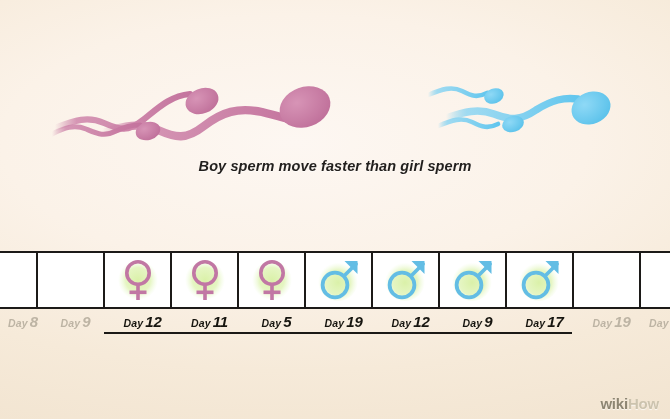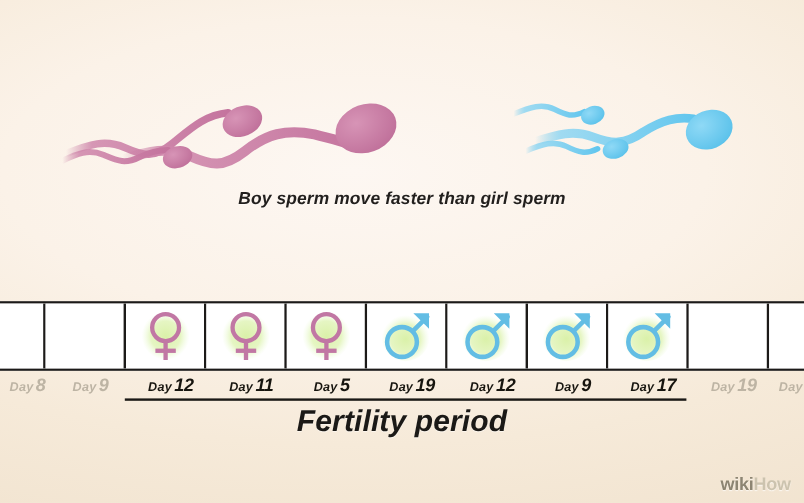--- a/index.html
+++ b/index.html
@@ -319,19 +319,18 @@
     </div>
 
     <div class="daylabel last inactive">
       <span class="dw">Day</span>
       <span class="dn"></span>
     </div>
   </div>
 
   <div id="fertline"></div>
 
-  <div id="fertlabel">Fertility period</div>
 
   <div id="watermark">
     <span class="wiki">wiki</span><span class="how">How</span>
   </div>
 
 </div>
 
 </body></html>

